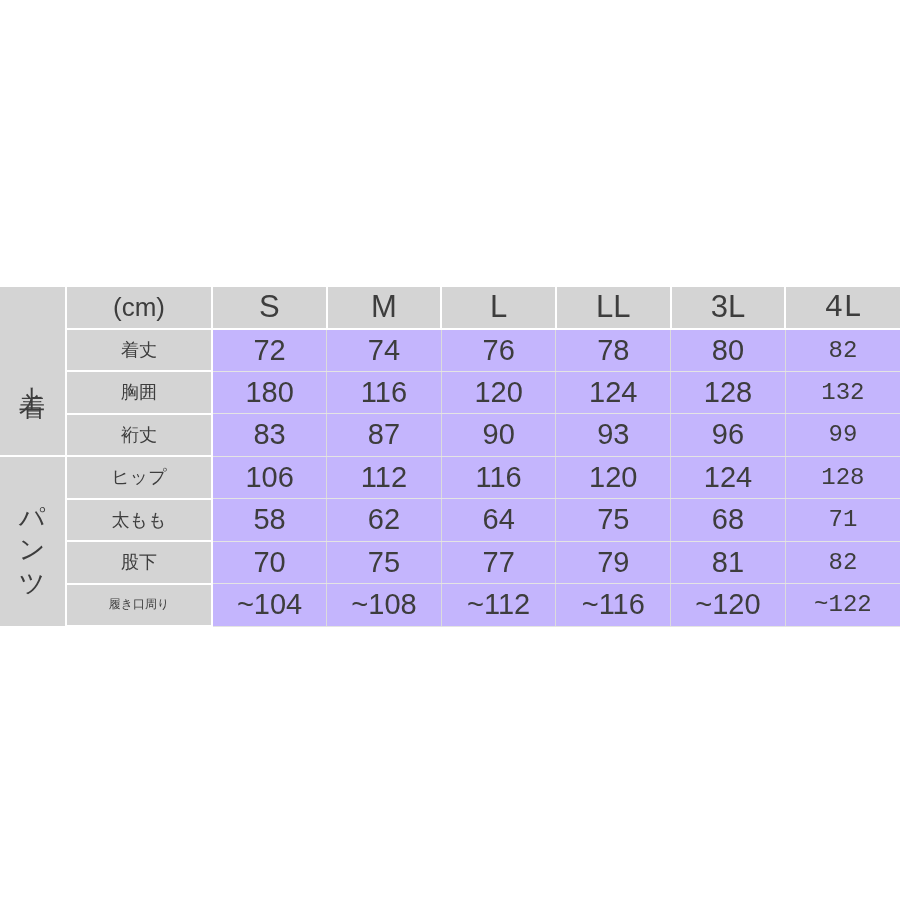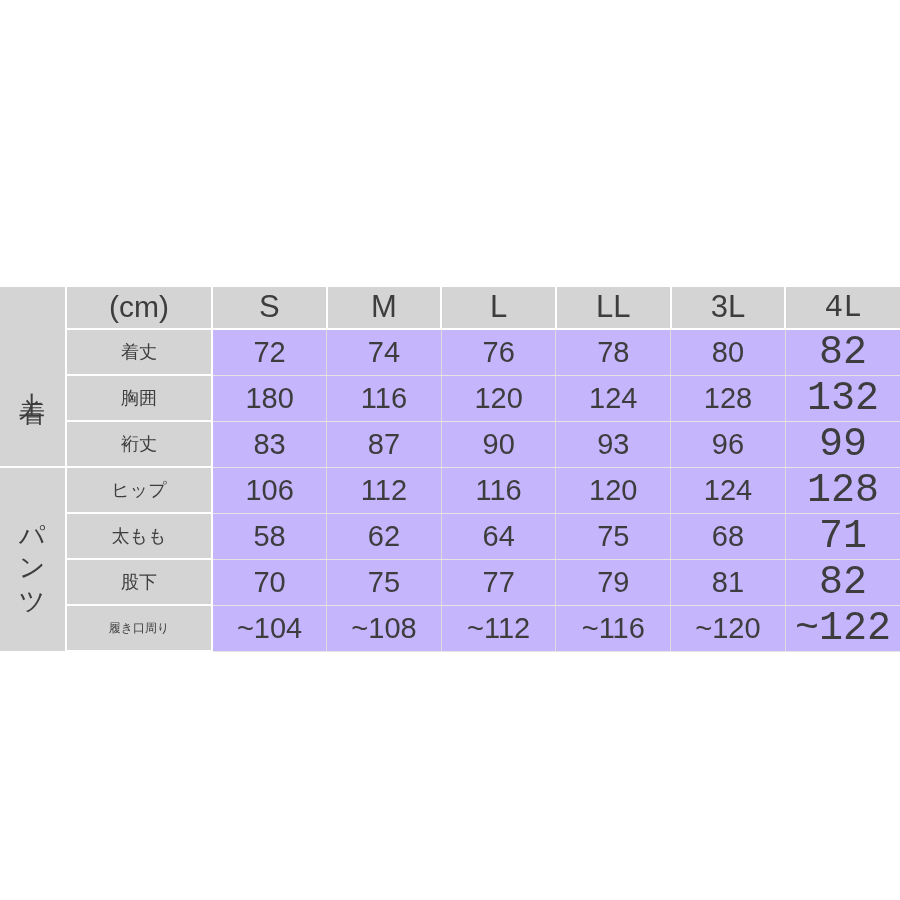--- a/index.html
+++ b/index.html
@@ -39,37 +39,37 @@
   }
   .group-cell-pants {
     border-top: 2px solid #ffffff;
   }
   .label-cell {
     background: #d4d4d4;
     border-right: 2px solid #ffffff;
     border-bottom: 2px solid #ffffff;
     font-size: 18px;
   }
-  .unit-cell { font-size: 30px; }
+  .unit-cell { font-size: 26px; }
   .small-label { font-size: 12px; }
   .head-cell {
     background: #d4d4d4;
     border-right: 2px solid #ffffff;
     border-bottom: 2px solid #ffffff;
     font-size: 31px;
   }
   .head-cell:last-child, .data-cell:last-child { border-right: none; font-family: Liberation Mono, monospace; }
   
   .data-cell {
     background: #c4b5fd;
     border-right: 1px solid #dcdcdc;
     border-bottom: 1px solid #e4e4e4;
     font-size: 29px;
   }
-  .data-cell.xl { font-size: 40px; }
+  .data-cell.xl { font-size: 24px; }
   .vtext {
     display: inline-block;
     writing-mode: vertical-rl;
     text-orientation: upright;
     font-size: 26px;
     letter-spacing: 5px;
     line-height: 1;
   }
 </style>
 </head>

